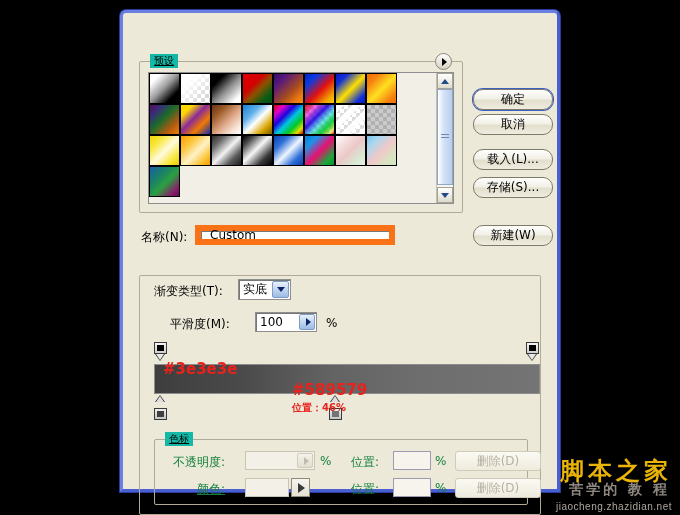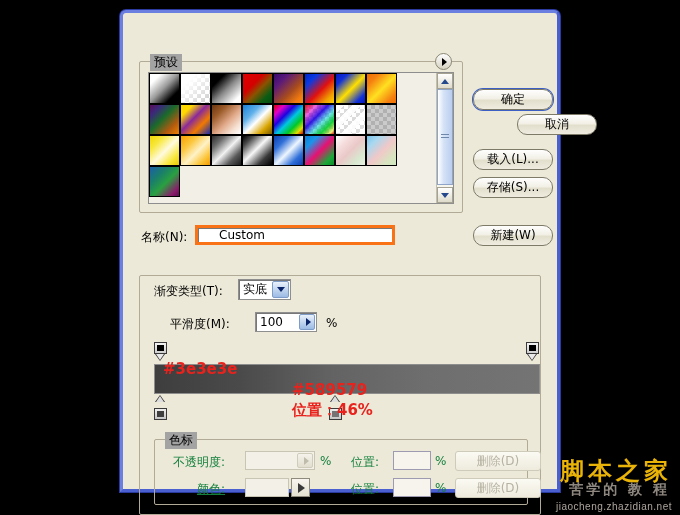--- a/index.html
+++ b/index.html
@@ -51,23 +51,24 @@
   #clientarea{position:absolute;left:0;right:0;top:26px;bottom:0;background:#ece9d8;padding:0;}
 
   
   .group{
     position:absolute;
     border:1px solid #b0aa96;
     border-radius:2px;
   }
   .group > .legend{
     position:absolute;top:-8px;left:10px;
-    background:#a3a3a3;padding:0 4px;
-    font-size:12px;color:#000;
-    font-family:"DejaVu Sans","Liberation Sans",sans-serif;
+    background:#14b8a6;padding:0 4px;
+    font-size:10px;color:#000;
+    font-family:"DejaVu Sans","Liberation Sans",sans-serif;
+    text-decoration:underline;
   }
 
   
   #presets-group{left:16px;top:22px;width:322px;height:150px;}
   #preset-arrow{
     position:absolute;right:10px;top:-9px;width:15px;height:15px;border-radius:50%;
     background:linear-gradient(to bottom,#fdfdfd,#d6d2c2);
     border:1px solid #8a8673;
     display:flex;align-items:center;justify-content:center;
   }
@@ -130,34 +131,34 @@
     border:1px solid #7d7a68;
     border-radius:10px;
     font-size:12px;color:#000;
     display:flex;align-items:center;justify-content:center;
     font-family:"DejaVu Sans","Liberation Sans",sans-serif;
     box-sizing:border-box;
     white-space:nowrap;
   }
   .btn.default{box-shadow:0 0 0 1px #3b5fc4;}
   #btn-ok{left:350px;top:50px;}
-  #btn-cancel{left:350px;top:75px;margin-left:44px;}
+  #btn-cancel{left:350px;top:75px;}
   #btn-load{left:350px;top:110px;}
   #btn-save{left:350px;top:138px;}
   #btn-new{left:350px;top:186px;}
 
   
   #name-label{position:absolute;left:18px;top:190px;font-size:12px;
       font-family:"DejaVu Sans","Liberation Sans",sans-serif;}
   #name-input{
     position:absolute;left:72px;top:186px;width:200px;height:20px;
-    background:#fff;border:3px solid #f97316;
+    background:#fff;border:6px solid #f97316;
     box-shadow:inset 1px 1px 0 #777;
     font-size:12px;color:#000;
-    display:flex;align-items:center;padding-left:21px;box-sizing:border-box;
+    display:flex;align-items:center;padding-left:9px;box-sizing:border-box;
     font-family:"DejaVu Sans","Liberation Sans",sans-serif;
   }
 
   
   #gtype-group{left:16px;top:236px;width:400px;height:238px;}
   #gtype-label{position:absolute;left:14px;top:7px;font-size:12px;
      font-family:"DejaVu Sans","Liberation Sans",sans-serif;}
   #gtype-select{
     position:absolute;left:98px;top:3px;width:53px;height:21px;
     background:#fff;border:1px solid #8e8e8e;box-shadow:inset 1px 1px 0 #777;
@@ -235,21 +236,21 @@
   }
   .clstop .sq i{display:block;width:7px;height:6px;}
 
   
   .anno{
     position:absolute;color:#e8221c;font-weight:bold;
     font-family:"DejaVu Sans","Liberation Sans",sans-serif;
   }
   #anno-left{left:163px;top:360px;font-size:15px;}
   #anno-mid{left:292px;top:381px;font-size:15px;}
-  #anno-pos{left:292px;top:401px;font-size:15px;}
+  #anno-pos{left:292px;top:401px;font-size:10px;}
   .dim{color:#15803d;}
   .fieldlabel{position:absolute;font-size:12px;
      font-family:"DejaVu Sans","Liberation Sans",sans-serif;}
   .fieldbox{
     position:absolute;height:19px;
     background:#f3f1e7;border:1px solid #c9c5b4;box-sizing:border-box;
     display:flex;align-items:center;
   }
   .fieldbox.active{background:#f6f4ec;border-color:#9d9ab1;}
   .spin{

